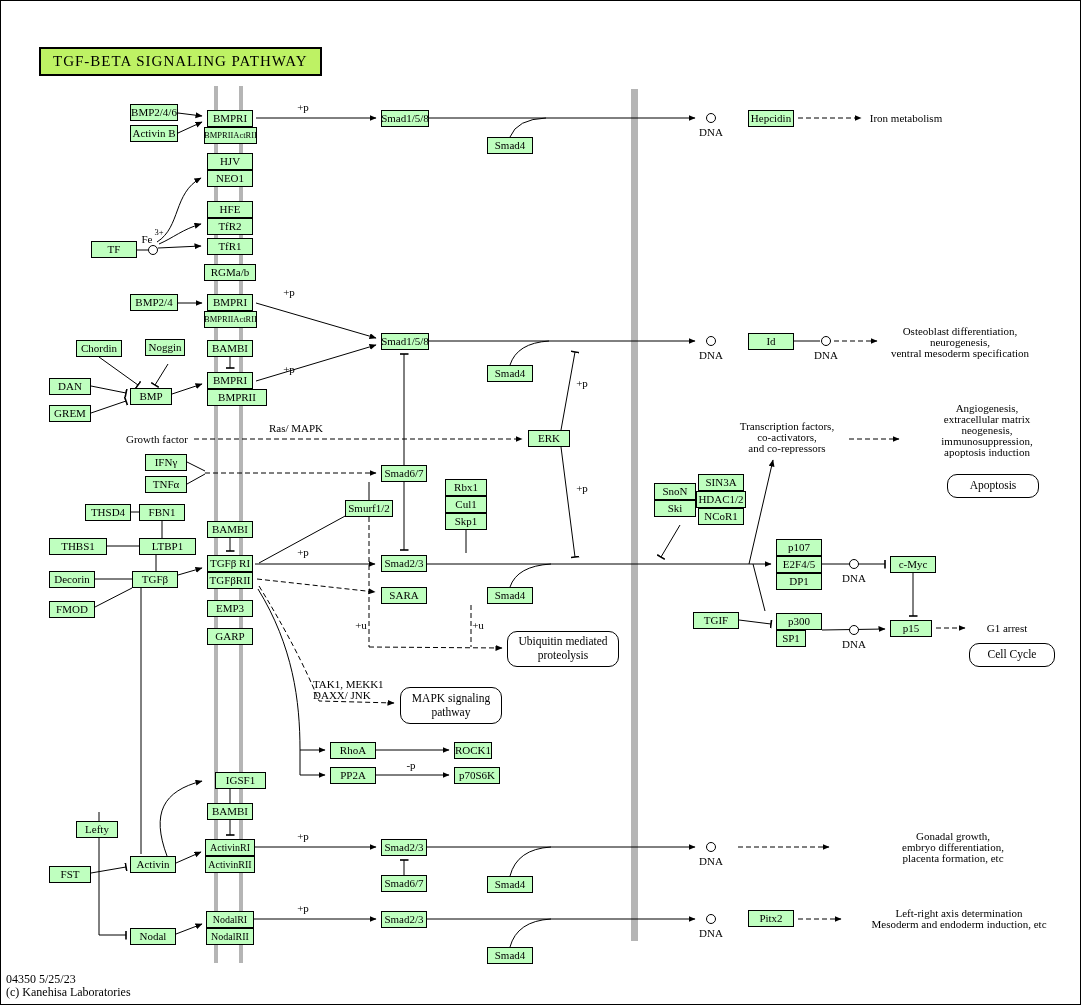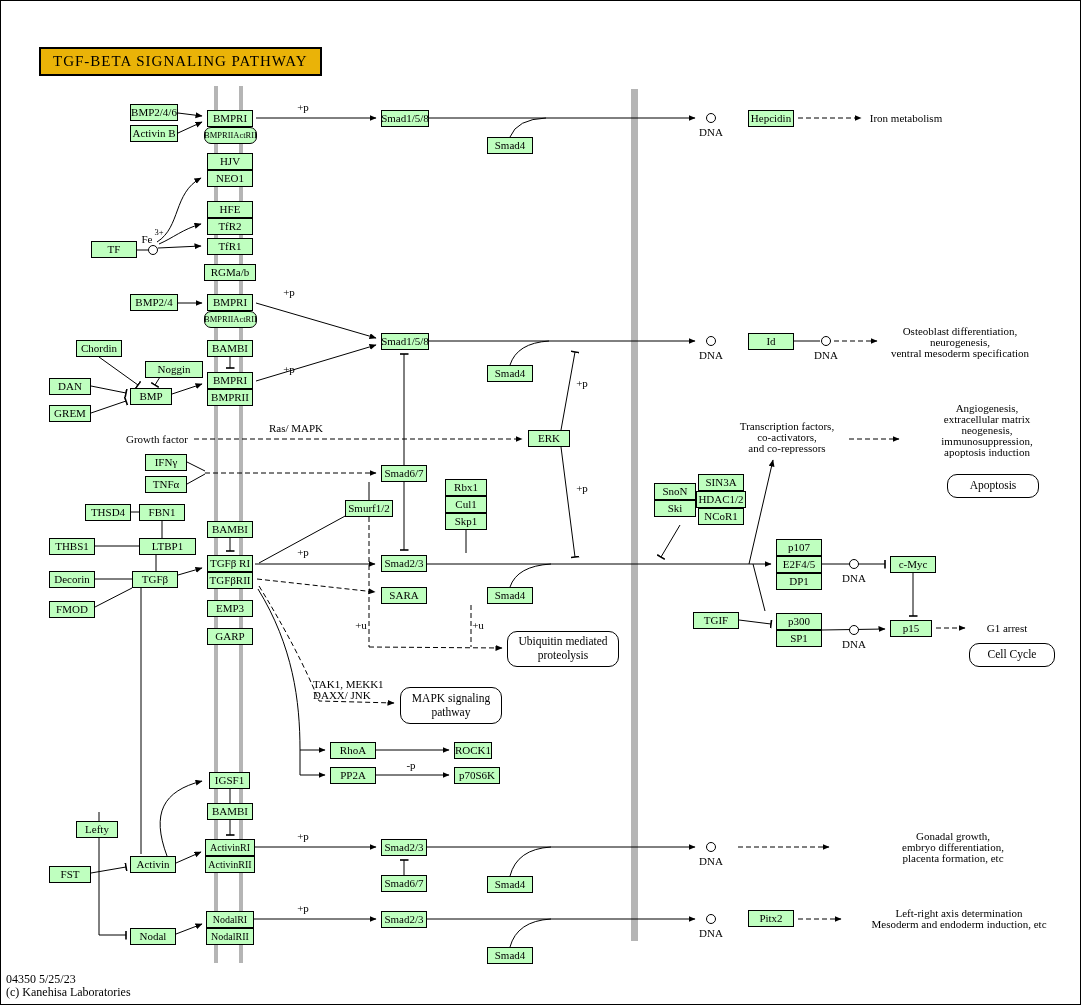--- a/index.html
+++ b/index.html
@@ -3,31 +3,31 @@
 <meta charset="utf-8">
 <style>
   html,body{margin:0;padding:0;background:#fff;}
   #canvas{position:relative;width:1081px;height:1005px;background:#fff;border:1px solid #000;
           box-sizing:border-box;overflow:hidden;
           font-family:"Liberation Serif","DejaVu Serif",serif;}
   #wires{position:absolute;left:0;top:0;width:1081px;height:1005px;}
   .node{position:absolute;height:17px;background:#bfffbf;border:1px solid #000;box-sizing:border-box;
         display:flex;align-items:center;justify-content:center;white-space:nowrap;
         font-size:11px;line-height:1;}
-  .node.sm{font-size:8.5px;border-radius:7px;}
+  .node.sm{font-size:8.5px;}
   .node.md{font-size:10px;text-align:center;}
   .pbox{position:absolute;background:#fff;border:1px solid #000;border-radius:10px;box-sizing:border-box;
         display:flex;flex-direction:column;align-items:center;justify-content:center;
         text-align:center;font-size:11.5px;line-height:1.2;white-space:nowrap;}
   .txt{position:absolute;font-size:11px;white-space:nowrap;line-height:1;}
   .ctr{transform:translate(-50%,-50%);}
   .lft{transform:translate(0,-50%);}
   .mod{font-size:11px;}
   .sup{font-size:8.5px;}
-  .title-box{position:absolute;left:38px;top:46px;border:2px solid #000;background:#eab308;
+  .title-box{position:absolute;left:38px;top:46px;border:2px solid #000;background:#bef264;
              padding:4px 12px;font-size:15px;letter-spacing:1px;white-space:nowrap;}
   .footer{position:absolute;font-size:12px;white-space:nowrap;}
 </style>
 </head>
 <body>
 
 <div id="canvas">
 
   <svg id="wires" xmlns="http://www.w3.org/2000/svg">
     <defs>
@@ -167,75 +167,75 @@
   <div class="node" style="left:203px;top:263px;width:52px">RGMa/b</div>
   <div class="node" style="left:380px;top:109px;width:48px">Smad1/5/8</div>
   <div class="node" style="left:486px;top:136px;width:46px">Smad4</div>
   <div class="node" style="left:747px;top:109px;width:46px">Hepcidin</div>
 
   <div class="node" style="left:129px;top:293px;width:48px">BMP2/4</div>
   <div class="node" style="left:206px;top:293px;width:46px">BMPRI</div>
   <div class="node sm" style="left:203px;top:310px;width:53px">BMPRIIActRII</div>
   <div class="node" style="left:206px;top:339px;width:46px">BAMBI</div>
   <div class="node" style="left:75px;top:339px;width:46px">Chordin</div>
-  <div class="node" style="left:144px;top:360px;width:58px">Noggin</div>
+  <div class="node" style="left:144px;top:338px;width:40px">Noggin</div>
   <div class="node" style="left:48px;top:377px;width:42px">DAN</div>
   <div class="node" style="left:48px;top:404px;width:42px">GREM</div>
   <div class="node" style="left:129px;top:387px;width:42px">BMP</div>
   <div class="node" style="left:206px;top:371px;width:46px">BMPRI</div>
-  <div class="node" style="left:206px;top:388px;width:46px">BMPRII</div>
+  <div class="node" style="left:206px;top:388px;width:60px">BMPRII</div>
   <div class="node" style="left:380px;top:332px;width:48px">Smad1/5/8</div>
   <div class="node" style="left:486px;top:364px;width:46px">Smad4</div>
   <div class="node" style="left:747px;top:332px;width:46px">Id</div>
 
   <div class="node" style="left:527px;top:429px;width:42px">ERK</div>
   <div class="node" style="left:144px;top:453px;width:42px">IFNγ</div>
   <div class="node" style="left:144px;top:475px;width:42px">TNFα</div>
   <div class="node" style="left:380px;top:464px;width:46px">Smad6/7</div>
   <div class="node" style="left:344px;top:499px;width:48px">Smurf1/2</div>
   <div class="node" style="left:444px;top:478px;width:42px">Rbx1</div>
   <div class="node" style="left:444px;top:495px;width:42px">Cul1</div>
   <div class="node" style="left:444px;top:512px;width:42px">Skp1</div>
   <div class="node" style="left:653px;top:482px;width:42px">SnoN</div>
   <div class="node" style="left:653px;top:499px;width:42px">Ski</div>
   <div class="node" style="left:697px;top:473px;width:46px">SIN3A</div>
   <div class="node" style="left:695px;top:490px;width:50px">HDAC1/2</div>
   <div class="node" style="left:697px;top:507px;width:46px">NCoR1</div>
 
   <div class="node" style="left:84px;top:503px;width:46px">THSD4</div>
   <div class="node" style="left:138px;top:503px;width:46px">FBN1</div>
-  <div class="node" style="left:48px;top:537px;width:46px">THBS1</div>
+  <div class="node" style="left:48px;top:537px;width:58px">THBS1</div>
   <div class="node" style="left:138px;top:537px;width:57px">LTBP1</div>
   <div class="node" style="left:48px;top:570px;width:46px">Decorin</div>
   <div class="node" style="left:131px;top:570px;width:46px">TGFβ</div>
   <div class="node" style="left:48px;top:600px;width:46px">FMOD</div>
   <div class="node" style="left:206px;top:520px;width:46px">BAMBI</div>
   <div class="node" style="left:206px;top:554px;width:46px">TGFβ RI</div>
   <div class="node" style="left:206px;top:571px;width:46px">TGFβRII</div>
   <div class="node" style="left:206px;top:599px;width:46px">EMP3</div>
   <div class="node" style="left:206px;top:627px;width:46px">GARP</div>
   <div class="node" style="left:380px;top:554px;width:46px">Smad2/3</div>
   <div class="node" style="left:380px;top:586px;width:46px">SARA</div>
   <div class="node" style="left:486px;top:586px;width:46px">Smad4</div>
 
   <div class="node" style="left:775px;top:538px;width:46px">p107</div>
   <div class="node" style="left:775px;top:555px;width:46px">E2F4/5</div>
   <div class="node" style="left:775px;top:572px;width:46px">DP1</div>
   <div class="node" style="left:889px;top:555px;width:46px">c-Myc</div>
   <div class="node" style="left:692px;top:611px;width:46px">TGIF</div>
   <div class="node" style="left:775px;top:612px;width:46px">p300</div>
-  <div class="node" style="left:775px;top:629px;width:46px">SP1</div>
+  <div class="node" style="left:775px;top:629px;width:30px">SP1</div>
   <div class="node" style="left:889px;top:619px;width:42px">p15</div>
 
   <div class="node" style="left:329px;top:741px;width:46px">RhoA</div>
   <div class="node" style="left:453px;top:741px;width:38px">ROCK1</div>
   <div class="node" style="left:329px;top:766px;width:46px">PP2A</div>
   <div class="node" style="left:453px;top:766px;width:46px">p70S6K</div>
 
-  <div class="node" style="left:208px;top:771px;width:41px">IGSF1</div>
+  <div class="node" style="left:214px;top:771px;width:51px">IGSF1</div>
   <div class="node" style="left:206px;top:802px;width:46px">BAMBI</div>
   <div class="node" style="left:75px;top:820px;width:42px">Lefty</div>
   <div class="node" style="left:48px;top:865px;width:42px">FST</div>
   <div class="node" style="left:129px;top:855px;width:46px">Activin</div>
   <div class="node md" style="left:204px;top:838px;width:50px">ActivinRI</div>
   <div class="node md" style="left:204px;top:855px;width:50px">ActivinRII</div>
   <div class="node" style="left:380px;top:838px;width:46px">Smad2/3</div>
   <div class="node" style="left:380px;top:874px;width:46px">Smad6/7</div>
   <div class="node" style="left:486px;top:875px;width:46px">Smad4</div>
   <div class="node" style="left:129px;top:927px;width:46px">Nodal</div>

